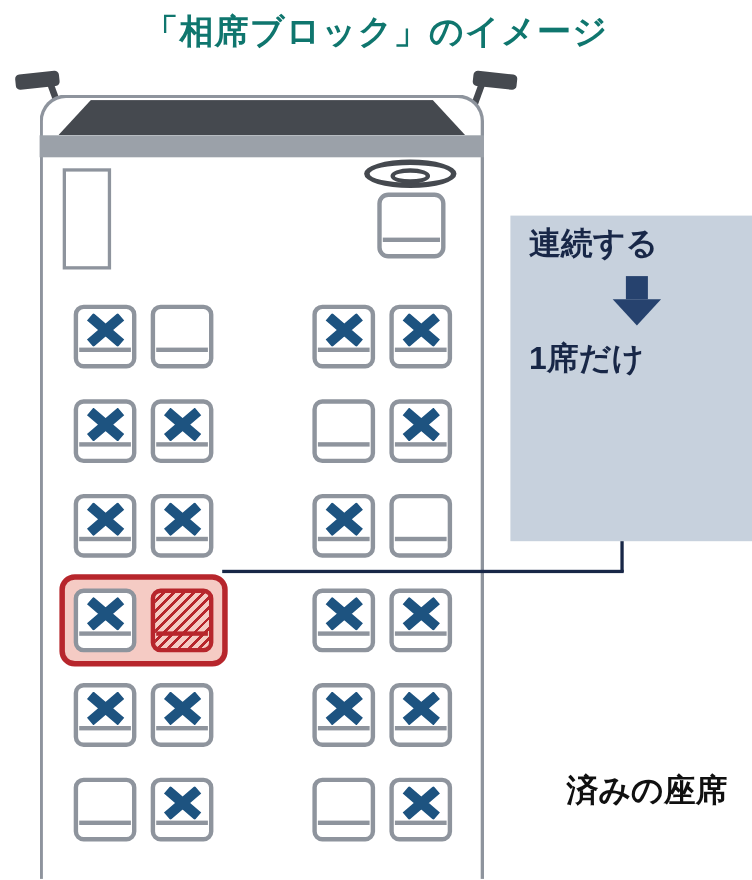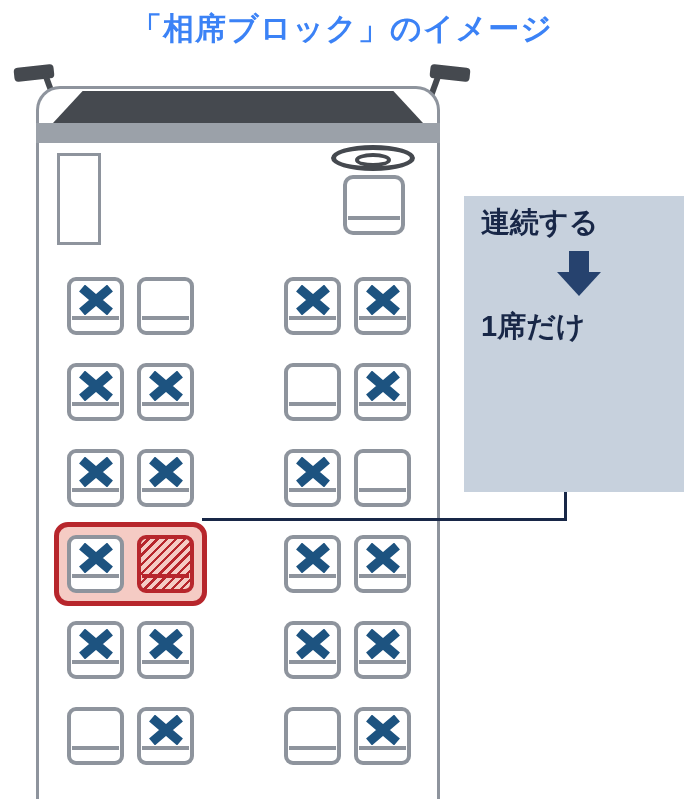--- a/index.html
+++ b/index.html
@@ -2,21 +2,21 @@
 <html style="--xmark: #1d5380; --seatline: #8e949d; --red: #b7262c; --pink: #f5cbc4; --panel: #c7d1dd; --navy: #182747; --arrowc: #26426e; --busdark: #45494f; --busmid: #9ba1a9;"><head>
 <meta charset="utf-8">
 <style>
   html,body{margin:0;padding:0;background:#fff;}
   .canvas{
     position:relative;width:684px;height:800px;background:#fff;overflow:hidden;
     font-family:"Liberation Sans","DejaVu Sans",sans-serif;
   }
   .title{
     position:absolute;left:0;top:8px;width:100%;text-align:center;
-    font-size:31px;font-weight:bold;color:#3b82f6;letter-spacing:1px;
+    font-size:31px;font-weight:bold;color:#0f766e;letter-spacing:1px;
   }
   
   .bus{
     position:absolute;left:36px;top:86px;width:398px;height:710px;
     border:3px solid var(--seatline);border-bottom:none;
     border-radius:24px 24px 0 0;background:#fff;
   }
   .windshield{
     position:absolute;left:14px;right:14px;top:2px;height:32px;
     background:var(--busdark);
@@ -249,15 +249,16 @@
       <rect x="13" y="0" width="20" height="21"></rect>
       <polygon points="1,21 45,21 23,45"></polygon>
     </svg>
     <div class="a-line">1席だけ</div>
   </div>
 
   <div class="conn-v"></div>
   <div class="conn-h"></div>
 
   <div class="note">
+    <div class="note-line2">済みの座席</div>
   </div>
 
 </div>
 
 </body></html>

